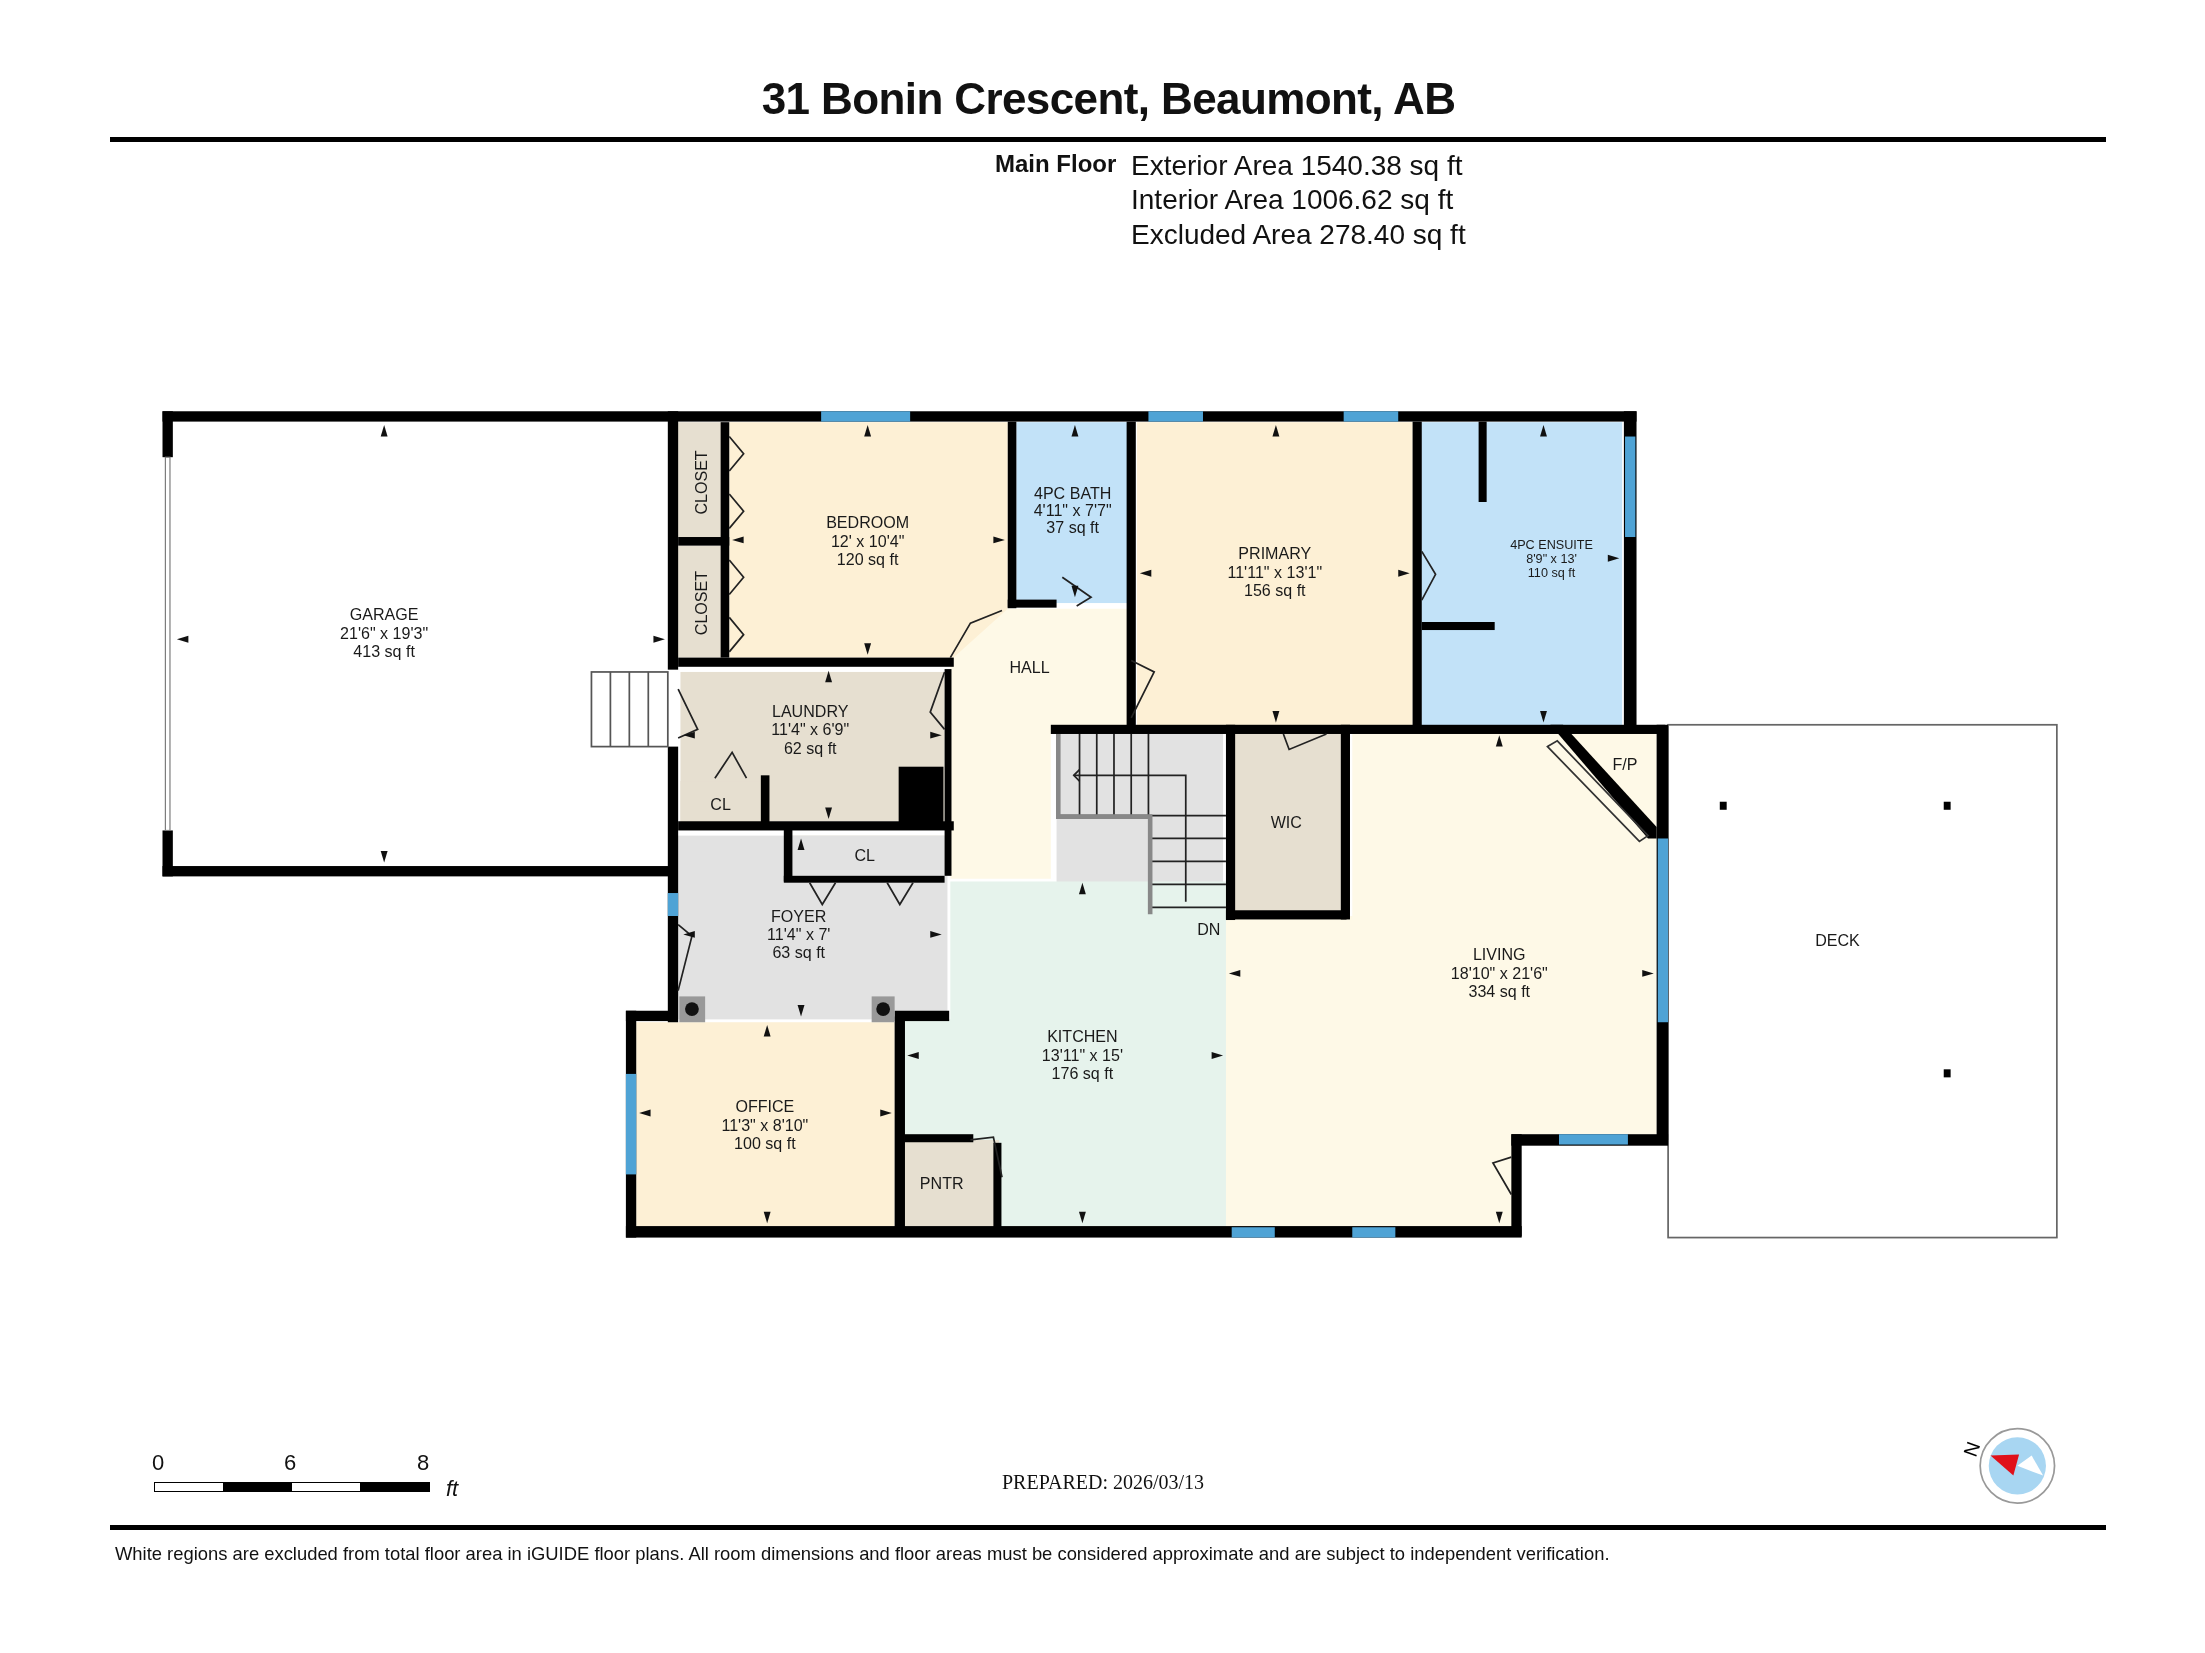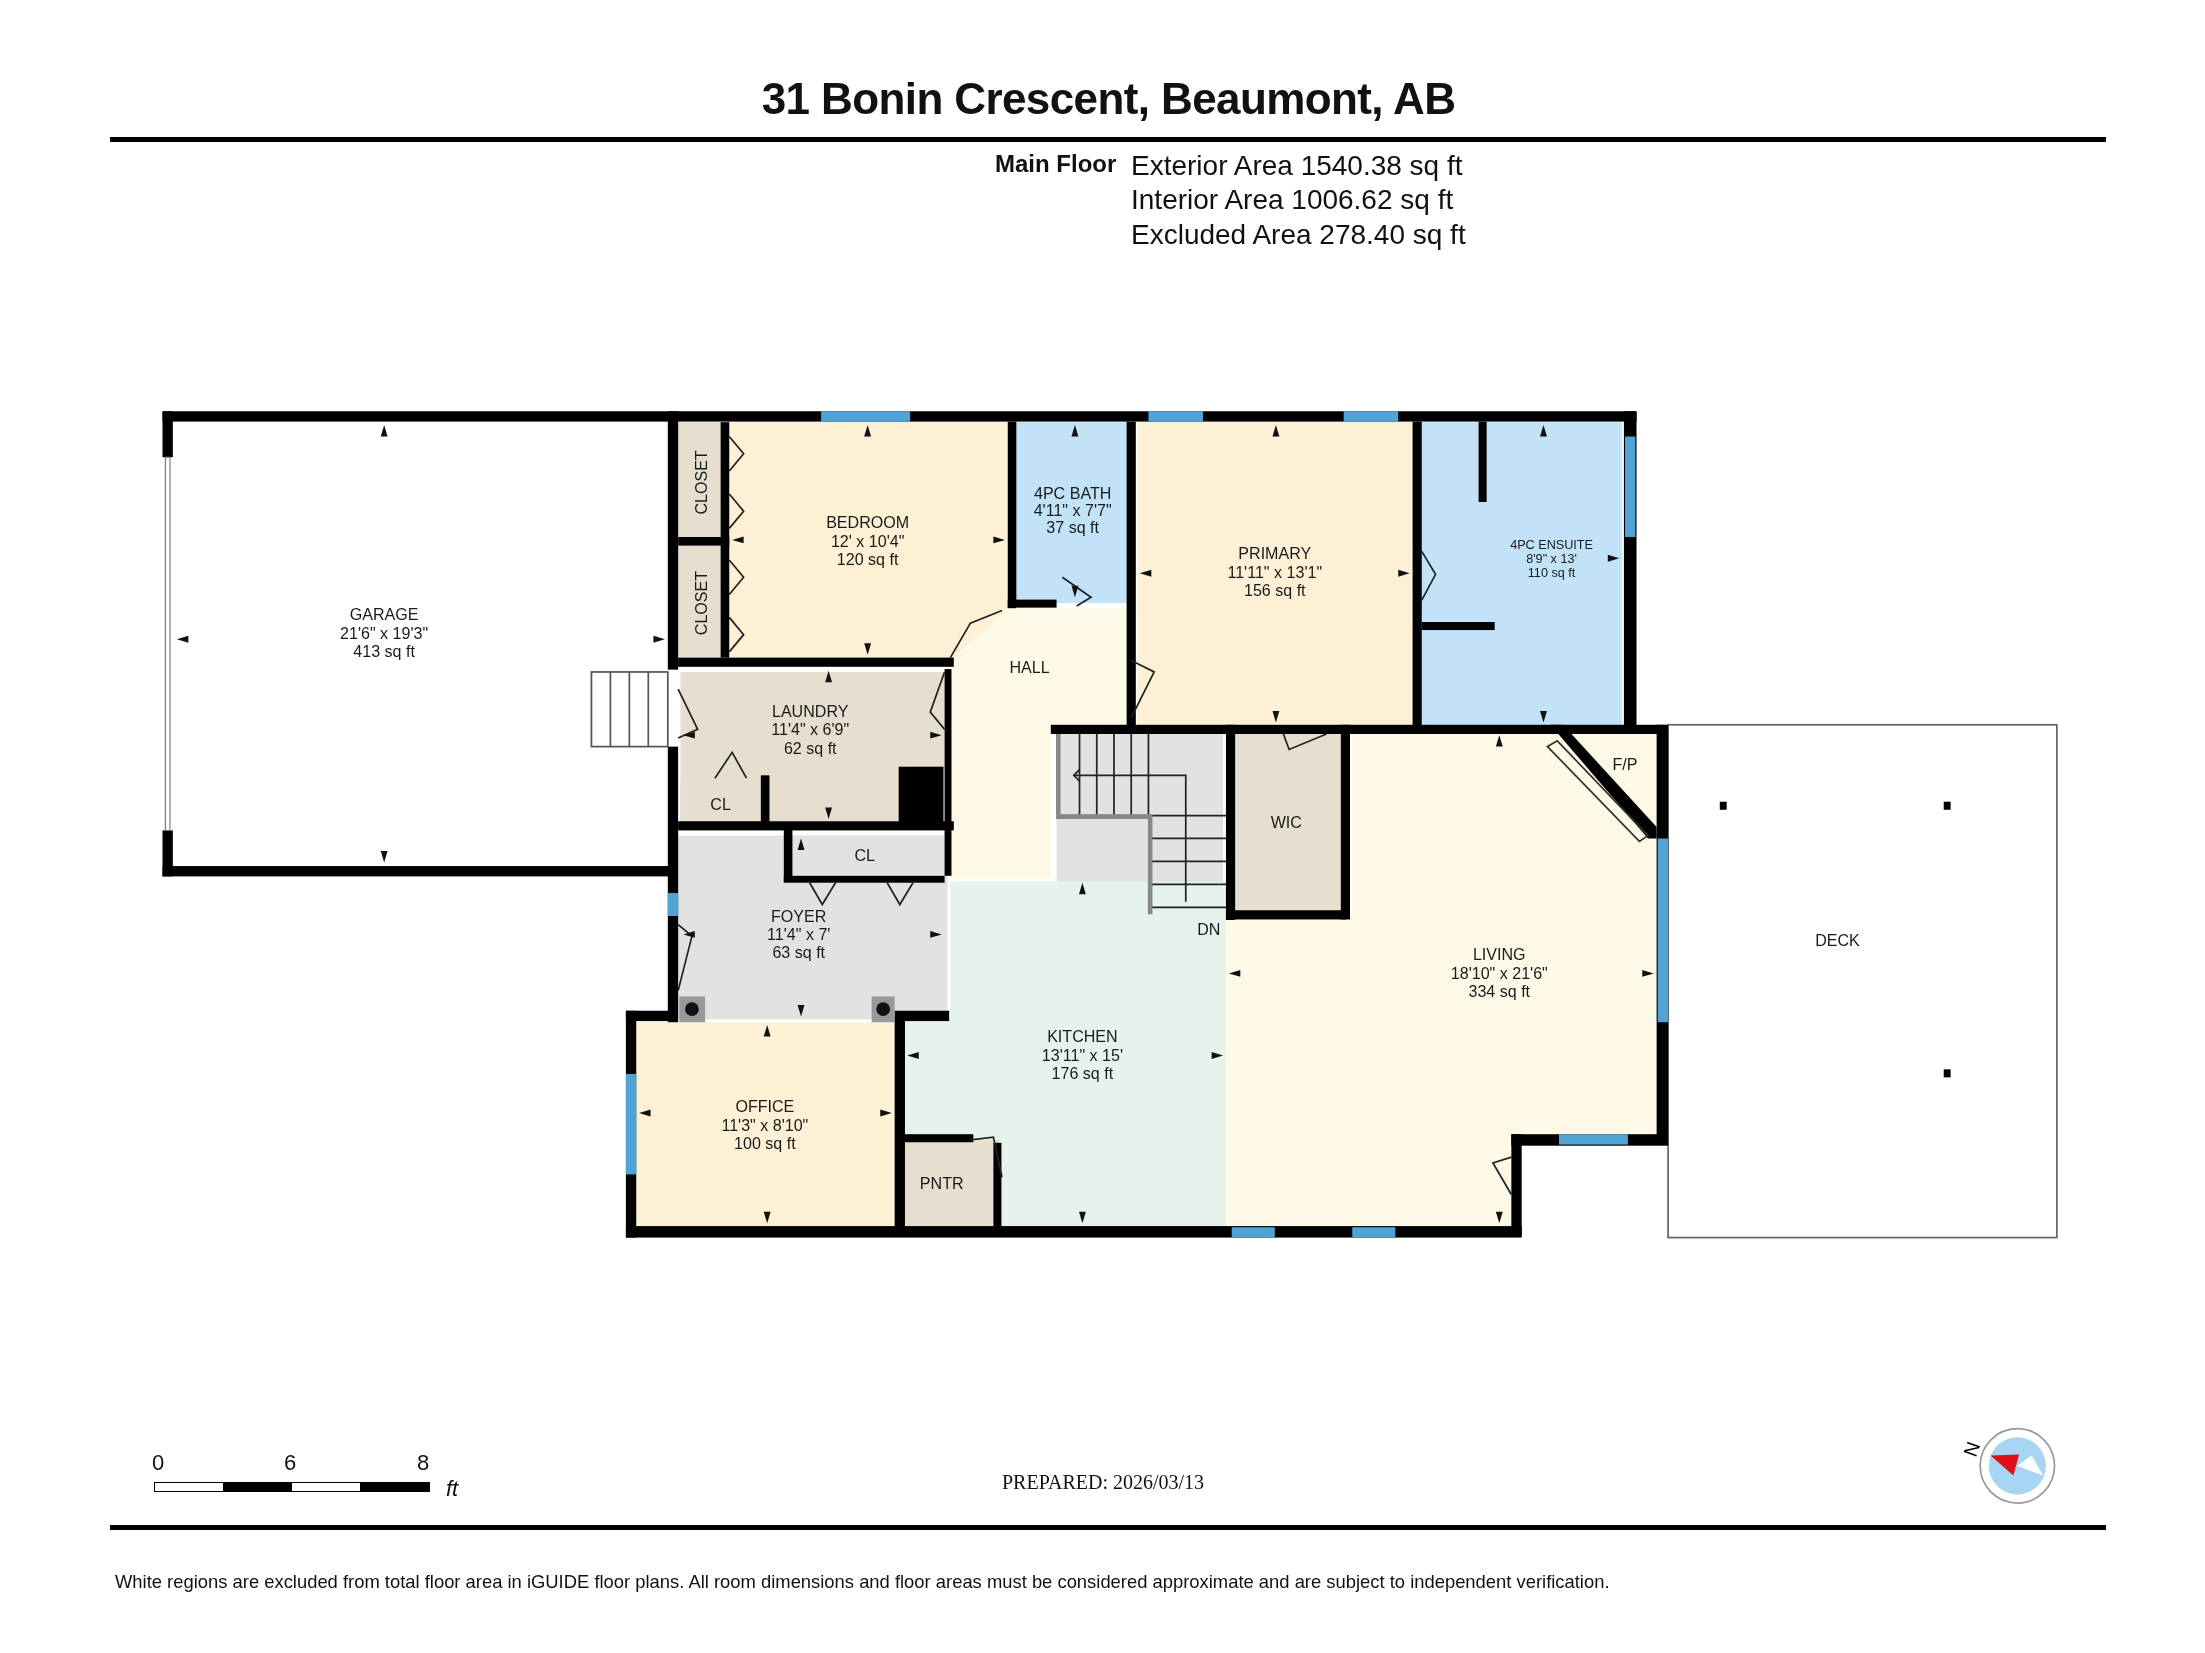--- a/index.html
+++ b/index.html
@@ -15,21 +15,21 @@
   .plan text { font-family:"Liberation Sans", sans-serif; fill:#1a1a1a; }
   .rlabel { font-size:28px; }
   .rsmall { font-size:22px; }
   .scalebar { position:absolute; left:152px; top:1450px; }
   .scalebar .tick { position:absolute; top:0; font-size:22px; }
   .scalebar .bar { position:absolute; top:32px; left:1.7px; width:276px; height:10.3px; border:1.1px solid #000; display:flex; box-sizing:border-box; }
   .scalebar .seg { flex:1; }
   .scalebar .seg.b { background:#000; }
   .scalebar .unit { position:absolute; left:294px; top:26px; font-size:22px;font-style:italic; }
   .prepared { position:absolute; left:1002px; top:1471px; font-size:20px; white-space:nowrap;font-family:Liberation Serif, serif; }
-  .disclaimer { position:absolute; left:115px; top:1543px; font-size:18.4px; white-space:nowrap; color:#111;margin-top:28px; }
+  .disclaimer { position:absolute; left:115px; top:1543px; font-size:18.4px; white-space:nowrap; color:#111; }
   .compass { position:absolute; left:1963px; top:1421px; }
 </style>
 </head>
 <body>
 
 <div class="title">31 Bonin Crescent, Beaumont, AB</div>
 <div class="rule top"></div>
 
 <div class="areas">
   <div class="floor-label">Main Floor</div>

